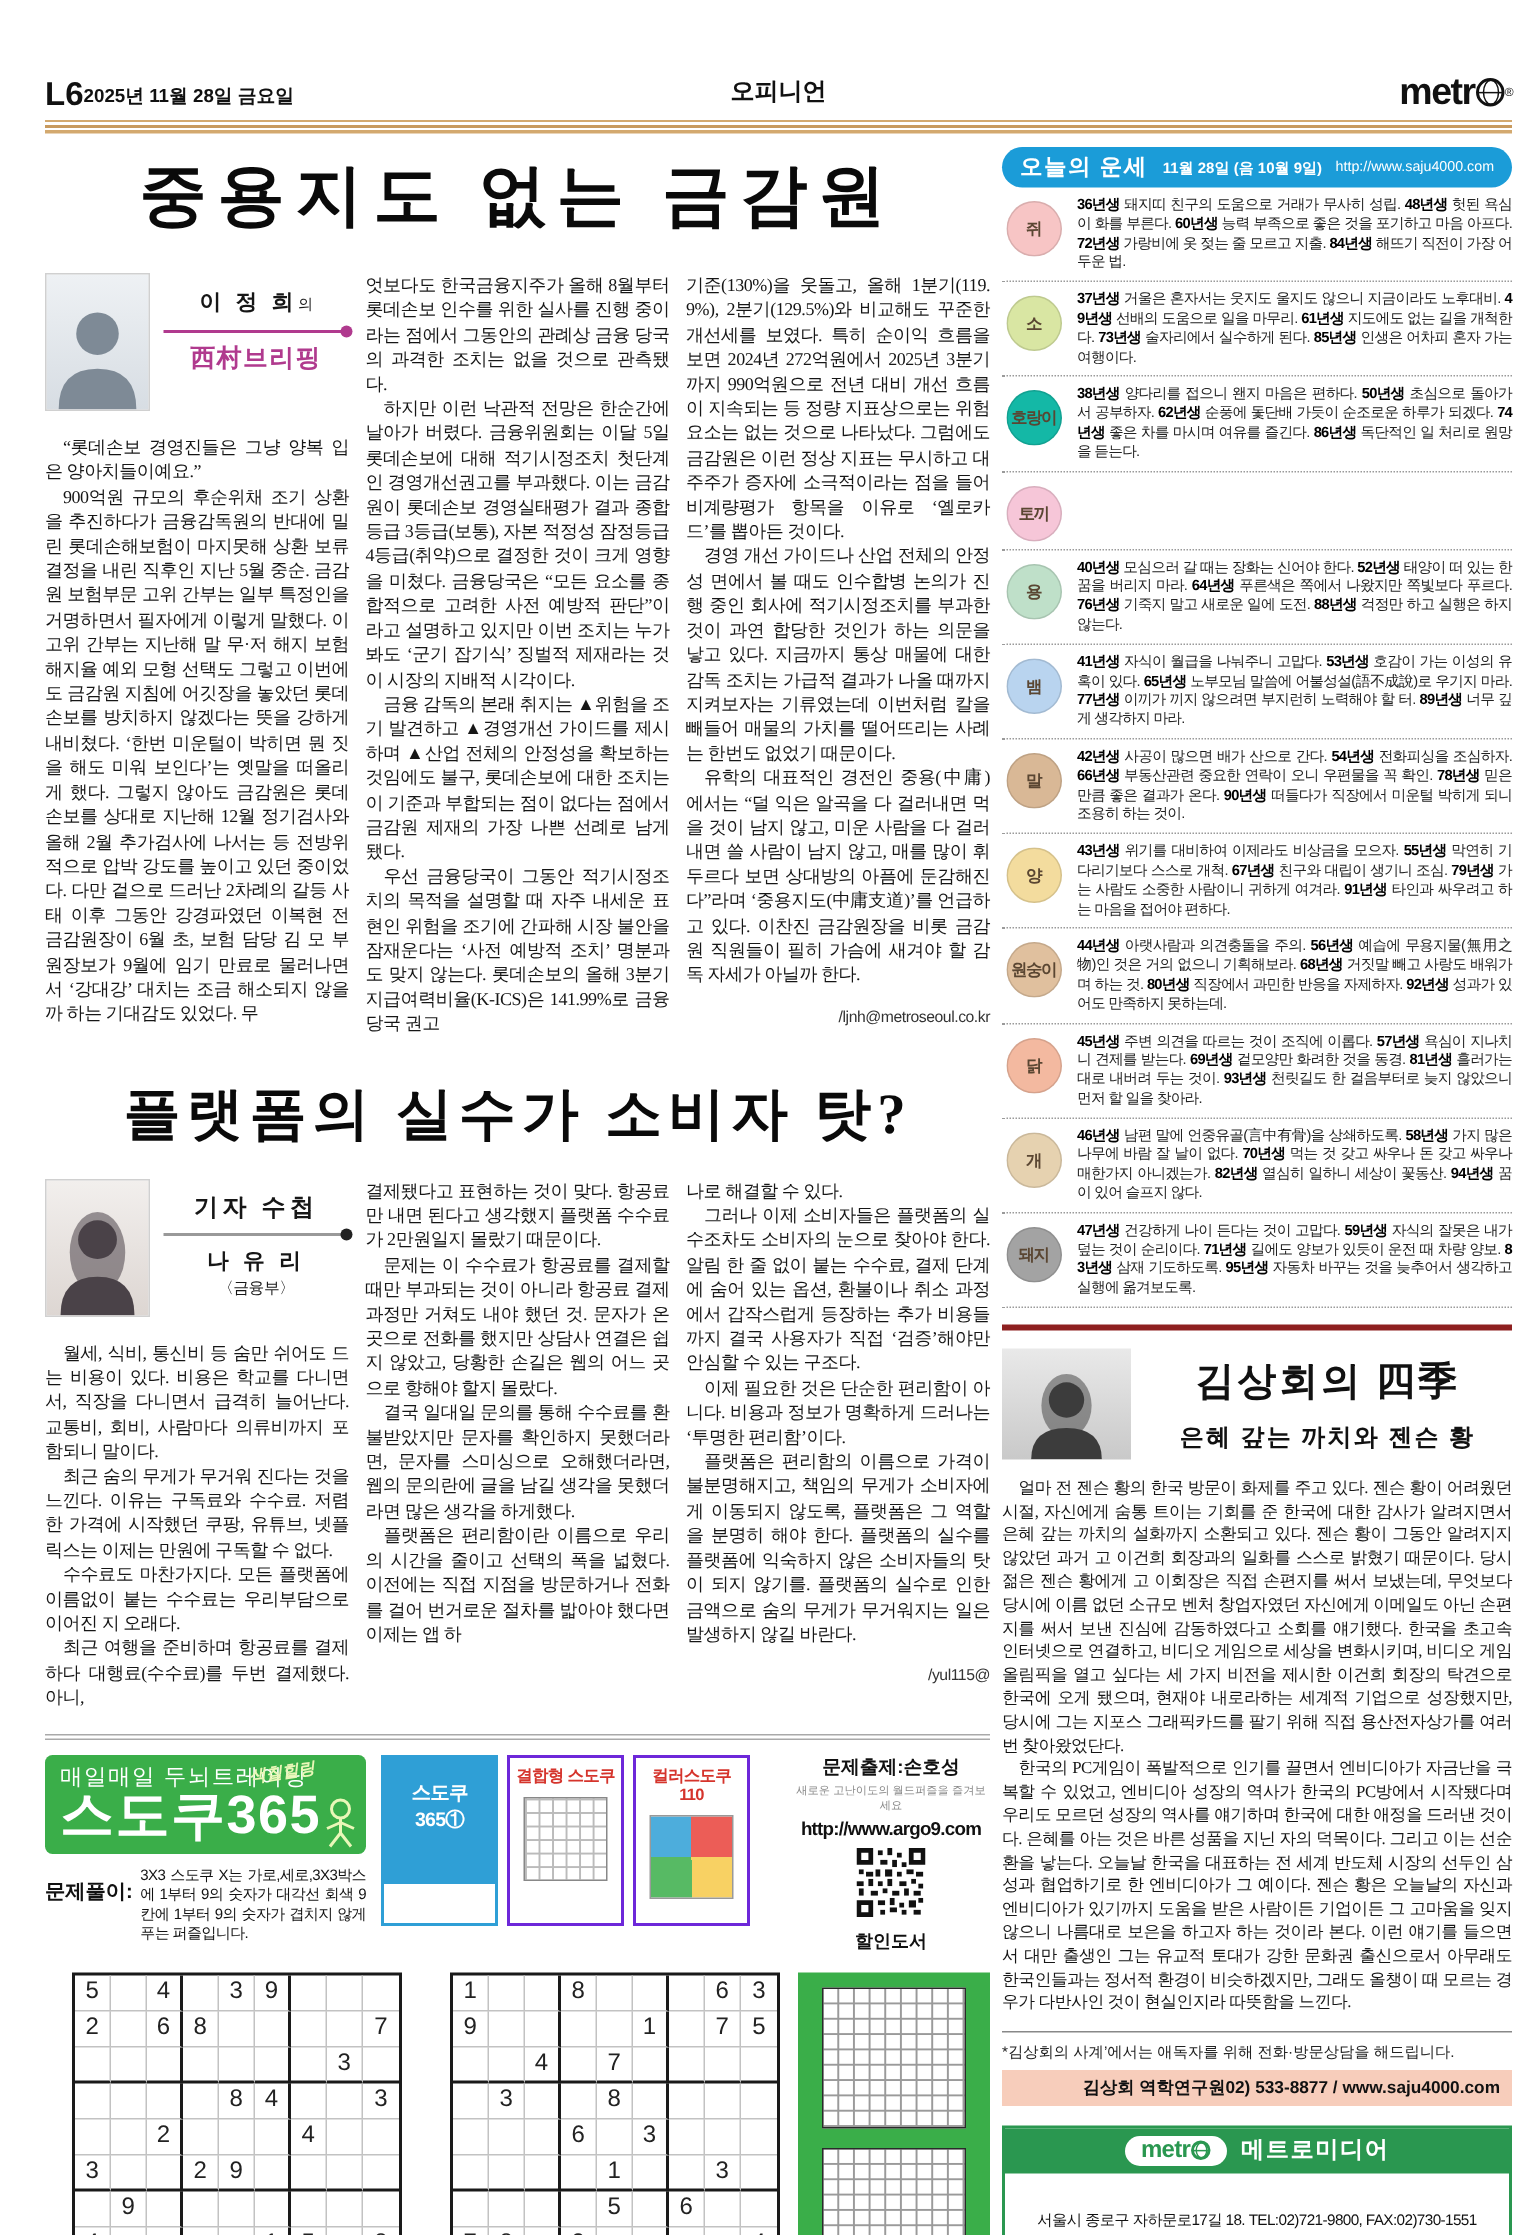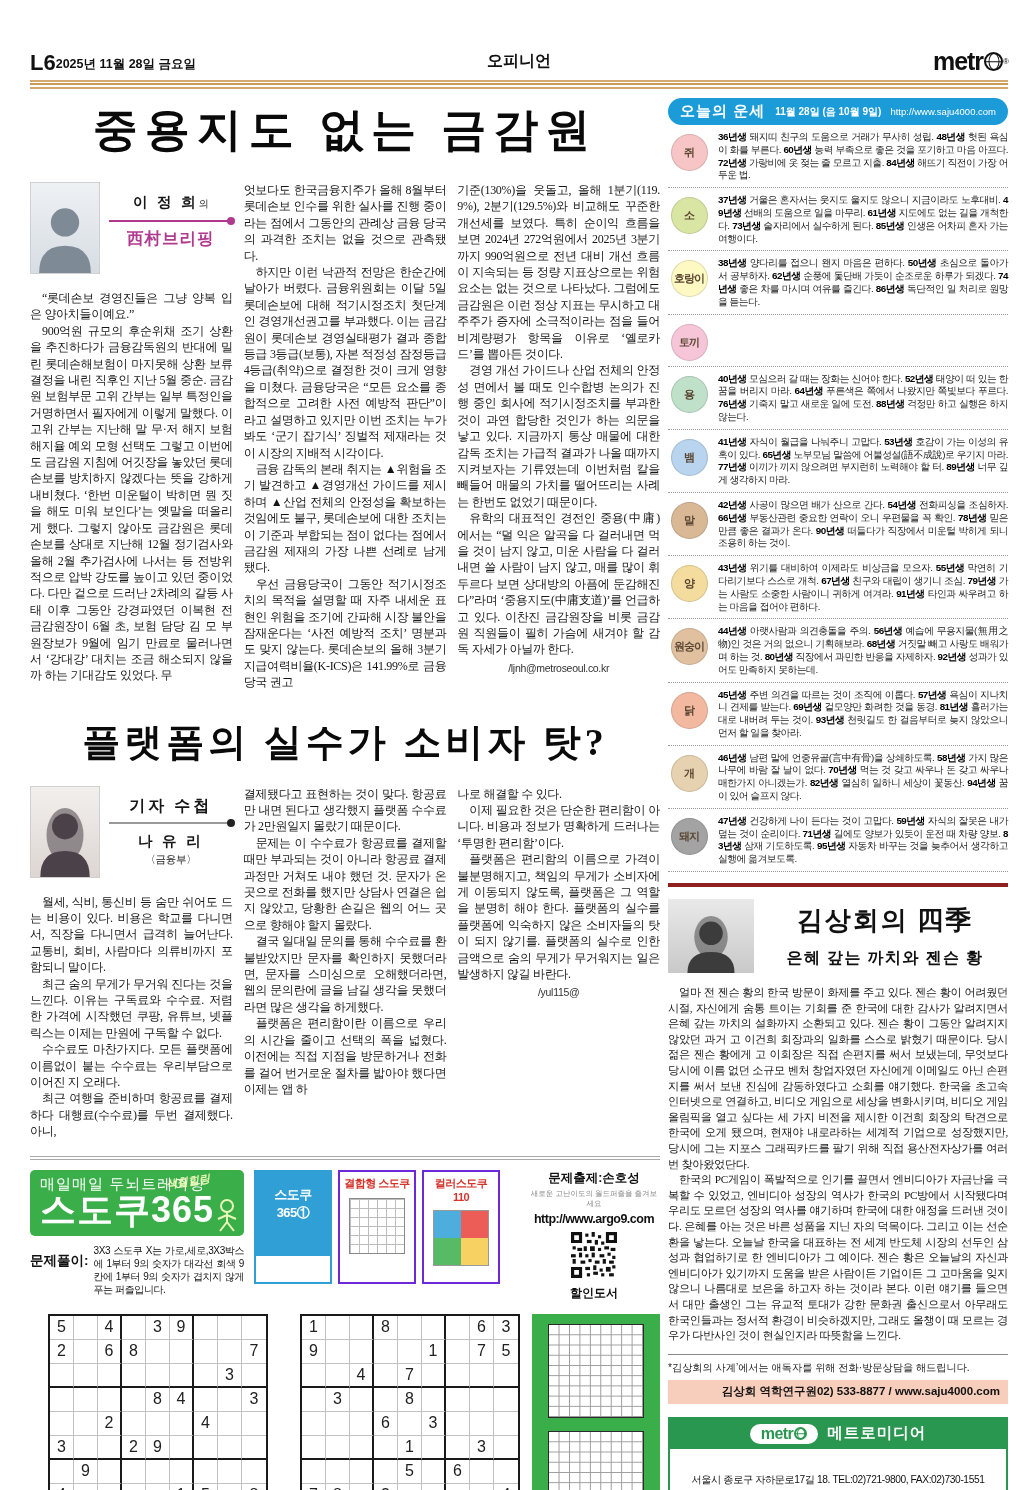--- a/index.html
+++ b/index.html
@@ -25,21 +25,21 @@
   
   .left-col { position:absolute; left:30px; top:96px; width:630px; }
   .art-title { font-family:"Liberation Serif", serif; font-weight:700; text-align:center; color:#0a0a0a; }
   .a1 .art-title { font-size:45px; letter-spacing:7px; margin:4px 0 22px; }
   .a2 .art-title { font-size:38px; letter-spacing:4px; margin:0 0 18px; }
   .cols { display:flex; gap:11px; }
   .col { flex:1; font-family:"Liberation Serif", serif; font-size:12px; line-height:16.4px;
          text-align:justify; word-break:break-all; letter-spacing:-0.3px; color:#161616; }
   .para { text-indent:12px; }
   .para.flush { text-indent:0; }
-  .sign { text-align:center; font-family:"Liberation Sans", sans-serif; font-size:10.5px; color:#333; margin-top:2px; }
+  .sign { text-align:right; font-family:"Liberation Sans", sans-serif; font-size:10.5px; color:#333; margin-top:12px; }
 
   .author { display:flex; gap:9px; margin-bottom:12px; height:96px; }
   .photo { width:70px; height:92px; flex:none; border:1px solid #d0d0d0; display:flex; align-items:flex-end; justify-content:center; overflow:hidden; }
   .photo svg { width:62px; height:74px; }
   .ph-man { background:linear-gradient(#eef1f4,#d7dde3); color:#7e8a96; }
   .ph-woman { background:linear-gradient(#f2efed,#ddd6d2); color:#4a4248; }
   .author-meta { flex:1; text-align:center; padding-top:12px; }
   .author-label { font-size:16px; font-weight:800; letter-spacing:3px; }
   .author-name { font-size:14.5px; font-weight:800; letter-spacing:3px; }
   .author-suffix { font-size:10px; font-weight:400; letter-spacing:0; }
@@ -233,20 +233,21 @@
           <div>
               <p class="para flush">결제됐다고 표현하는 것이 맞다. 항공료만 내면 된다고 생각했지 플랫폼 수수료가 2만원일지 몰랐기 때문이다.</p>
               <p class="para">문제는 이 수수료가 항공료를 결제할 때만 부과되는 것이 아니라 항공료 결제 과정만 거쳐도 내야 했던 것. 문자가 온 곳으로 전화를 했지만 상담사 연결은 쉽지 않았고, 당황한 손길은 웹의 어느 곳으로 향해야 할지 몰랐다.</p>
               <p class="para">결국 일대일 문의를 통해 수수료를 환불받았지만 문자를 확인하지 못했더라면, 문자를 스미싱으로 오해했더라면, 웹의 문의란에 글을 남길 생각을 못했더라면 많은 생각을 하게했다.</p>
               <p class="para">플랫폼은 편리함이란 이름으로 우리의 시간을 줄이고 선택의 폭을 넓혔다. 이전에는 직접 지점을 방문하거나 전화를 걸어 번거로운 절차를 밟아야 했다면 이제는 앱 하</p>
             </div>
         </div>
         <div class="col">
           <div>
               <p class="para flush">나로 해결할 수 있다.</p>
+              <p class="para">그러나 이제 소비자들은 플랫폼의 실수조차도 소비자의 눈으로 찾아야 한다. 알림 한 줄 없이 붙는 수수료, 결제 단계에 숨어 있는 옵션, 환불이나 취소 과정에서 갑작스럽게 등장하는 추가 비용들까지 결국 사용자가 직접 ‘검증’해야만 안심할 수 있는 구조다.</p>
               <p class="para">이제 필요한 것은 단순한 편리함이 아니다. 비용과 정보가 명확하게 드러나는 ‘투명한 편리함’이다.</p>
               <p class="para">플랫폼은 편리함의 이름으로 가격이 불분명해지고, 책임의 무게가 소비자에게 이동되지 않도록, 플랫폼은 그 역할을 분명히 해야 한다. 플랫폼의 실수를 플랫폼에 익숙하지 않은 소비자들의 탓이 되지 않기를. 플랫폼의 실수로 인한 금액으로 숨의 무게가 무거워지는 일은 발생하지 않길 바란다.</p>
             </div>
           <div class="sign">/yul115@</div>
         </div>
       </div>
     </div>
 
     <div class="left-sep"></div>
 
@@ -503,21 +504,21 @@
             <p class="ztext"><b>36년생</b> 돼지띠 친구의 도움으로 거래가 무사히 성립. <b>48년생</b> 헛된 욕심이 화를 부른다. <b>60년생</b> 능력 부족으로 좋은 것을 포기하고 마음 아프다. <b>72년생</b> 가랑비에 옷 젖는 줄 모르고 지출. <b>84년생</b> 해뜨기 직전이 가장 어두운 법.</p>
           </div>
           <div class="fortune-entry">
             <div class="zodiac">
               <div class="zcircle" style="background:#d9e6a3">소</div>
             </div>
             <p class="ztext"><b>37년생</b> 거울은 혼자서는 웃지도 울지도 않으니 지금이라도 노후대비. <b>49년생</b> 선배의 도움으로 일을 마무리. <b>61년생</b> 지도에도 없는 길을 개척한다. <b>73년생</b> 술자리에서 실수하게 된다. <b>85년생</b> 인생은 어차피 혼자 가는 여행이다.</p>
           </div>
           <div class="fortune-entry">
             <div class="zodiac">
-              <div class="zcircle" style="background:#fef9c3">호랑이</div>
+              <div class="zcircle" style="background:#14b8a6">호랑이</div>
             </div>
             <p class="ztext"><b>38년생</b> 양다리를 접으니 왠지 마음은 편하다. <b>50년생</b> 초심으로 돌아가서 공부하자. <b>62년생</b> 순풍에 돛단배 가듯이 순조로운 하루가 되겠다. <b>74년생</b> 좋은 차를 마시며 여유를 즐긴다. <b>86년생</b> 독단적인 일 처리로 원망을 듣는다.</p>
           </div>
           <div class="fortune-entry">
             <div class="zodiac">
               <div class="zcircle" style="background:#f6c6d8">토끼</div>
             </div>
           </div>
           <div class="fortune-entry">
             <div class="zodiac">

